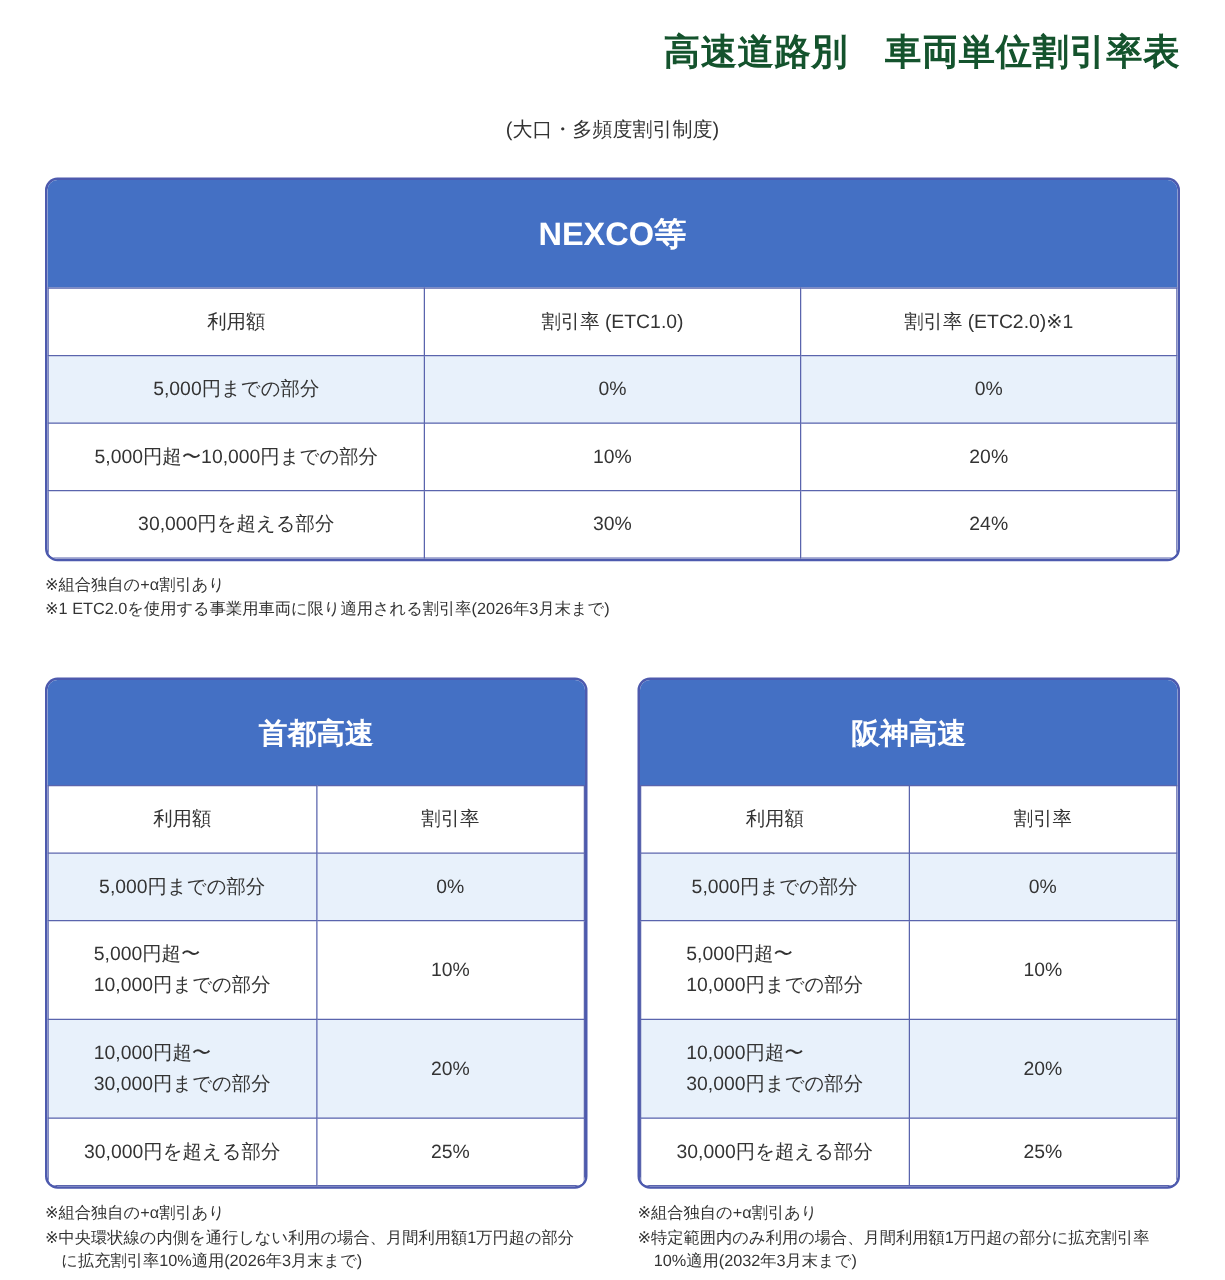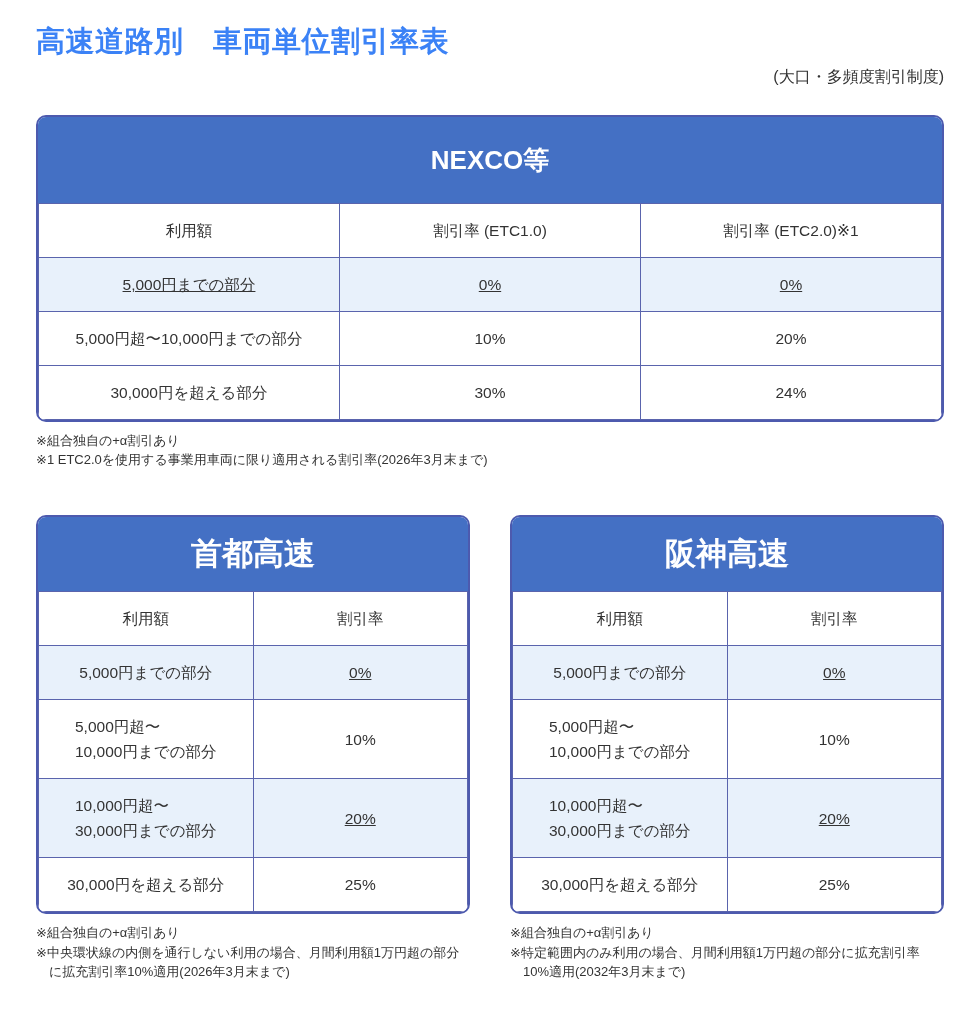--- a/index.html
+++ b/index.html
@@ -7,71 +7,70 @@
   body {
     width: 980px;
     min-height: 1024px;
     margin: 0 auto;
     font-family: "Liberation Sans", "DejaVu Sans", sans-serif;
     color: var(--text, #333333);
   }
   .page { padding: 22px 36px 30px; }
 
   h1.page-title {
-    text-align: left;
+    text-align: right;
     font-size: 29px;
     font-weight: 700;
-    color: #3b82f6;
+    color: #14532d;
     letter-spacing: 0.5px;
   }
   .page-subtitle {
-    text-align: right;
+    text-align: center;
     font-size: 16px;
-    margin-top: 5px;
+    margin-top: 32px;
     color: #333333;
   }
 
   .card {
     border: 2px solid var(--outer-border, #4d5aae);
     border-radius: 10px;
     overflow: hidden;
     background: #ffffff;
   }
   .card.wide { margin-top: 27px; }
 
   .band {
     background: var(--header-blue, #4470c4);
     color: #ffffff;
     font-weight: 700;
     display: flex;
     align-items: center;
     justify-content: center;
   }
   .card.wide .band { height: 86px; font-size: 26px; }
-  .card.small .band { height: 74px; font-size: 31px; }
+  .card.small .band { height: 84px; font-size: 23px; }
 
   table.grid {
     width: 100%;
     border-collapse: collapse;
     table-layout: fixed;
   }
   table.grid th, table.grid td {
     border: 1.5px solid var(--border-blue, #5a64ad);
     text-align: center;
     vertical-align: middle;
     font-size: 15.5px;
     font-weight: 400;
     color: #333333;
     padding: 14px 8px;
     line-height: 25px;
     background: #ffffff;
   }
   table.grid tbody tr.alt th, table.grid tbody tr.alt td {
     background: var(--row-light-blue, #e8f1fb);
-    text-decoration: underline;
   }
   .grid3 th, .grid3 td { width: 33.333%; }
   .grid2 th, .grid2 td { width: 50%; }
 
   .lines { display: inline-block; }
   .lines .line { display: block; text-align: left; }
 
   .notes {
     margin-top: 9px;
     font-size: 13px;

